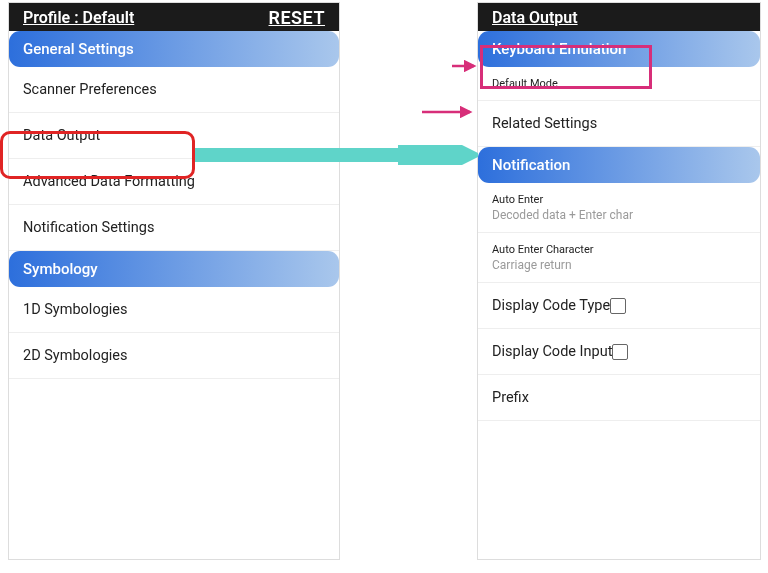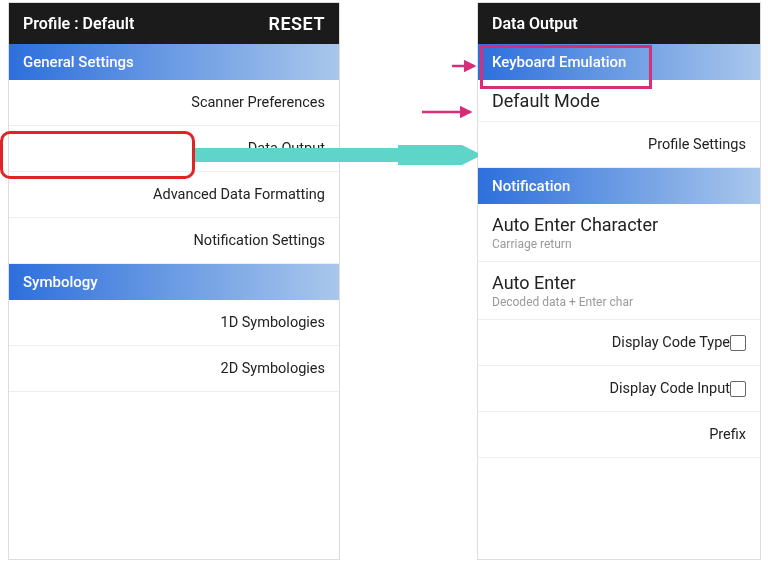--- a/index.html
+++ b/index.html
@@ -26,61 +26,63 @@
     }
     .panel-right {
       left: 477px;
       top: 2px;
       width: 284px;
       height: 558px;
     }
     .titlebar {
       background: #1b1b1b;
       color: #fff;
-      height: 41px;
+      height: 28px;
       display: flex;
       align-items: center;
       padding: 0 14px;
       justify-content: space-between;
+      text-decoration: underline;
     }
     .titlebar .title {
       font-size: 16px;
       font-weight: 600;
     }
     .titlebar .reset {
       font-size: 18px;
       font-weight: 600;
       letter-spacing: 0.5px;
       cursor: pointer;
     }
     .section-header {
       background: linear-gradient(to right, #2d6fdc, #a9c7ec);
       color: #fff;
       font-size: 15px;
       font-weight: 500;
       height: 36px;
       line-height: 36px;
       padding: 0 14px;
+      border-radius: 11px;
     }
     .list-item {
       padding: 14px 14px;
       border-bottom: 1px solid #eee;
       font-size: 14.5px;
       color: #222;
       background: #fff;
       cursor: pointer;
       display: flex;
       align-items: center;
-      justify-content: flex-end;
+      justify-content: flex-start;
     }
     .list-item.two-line {
       padding: 10px 14px;
       display: block;
     }
-    .list-item .primary { font-size: 18px; color: #222; }
+    .list-item .primary { font-size: 11px; color: #222; }
     .list-item .secondary { font-size: 12px; color: #9a9a9a; margin-top: 2px; }
     .checkbox {
       width: 16px;
       height: 16px;
       border: 1.5px solid #666;
       border-radius: 2px;
       flex: none;
     }
 
     .highlight-red {
@@ -163,32 +165,32 @@
   <div class="titlebar">
     <span class="title">Data Output</span>
   </div>
 
   <div class="section-header">Keyboard Emulation</div>
 
   <div class="list-item two-line">
     <div class="primary">Default Mode</div>
   </div>
   <div class="list-item">
-    <span>Profile Settings</span>
+    <span>Related Settings</span>
   </div>
 
   <div class="section-header">Notification</div>
 
+  <div class="list-item two-line">
+    <div class="primary">Auto Enter</div>
+    <div class="secondary">Decoded data + Enter char</div>
+  </div>
   <div class="list-item two-line">
     <div class="primary">Auto Enter Character</div>
     <div class="secondary">Carriage return</div>
-  </div>
-  <div class="list-item two-line">
-    <div class="primary">Auto Enter</div>
-    <div class="secondary">Decoded data + Enter char</div>
   </div>
   <div class="list-item">
     <span>Display Code Type</span>
     <span class="checkbox"></span>
   </div>
   <div class="list-item">
     <span>Display Code Input</span>
     <span class="checkbox"></span>
   </div>
   <div class="list-item">

